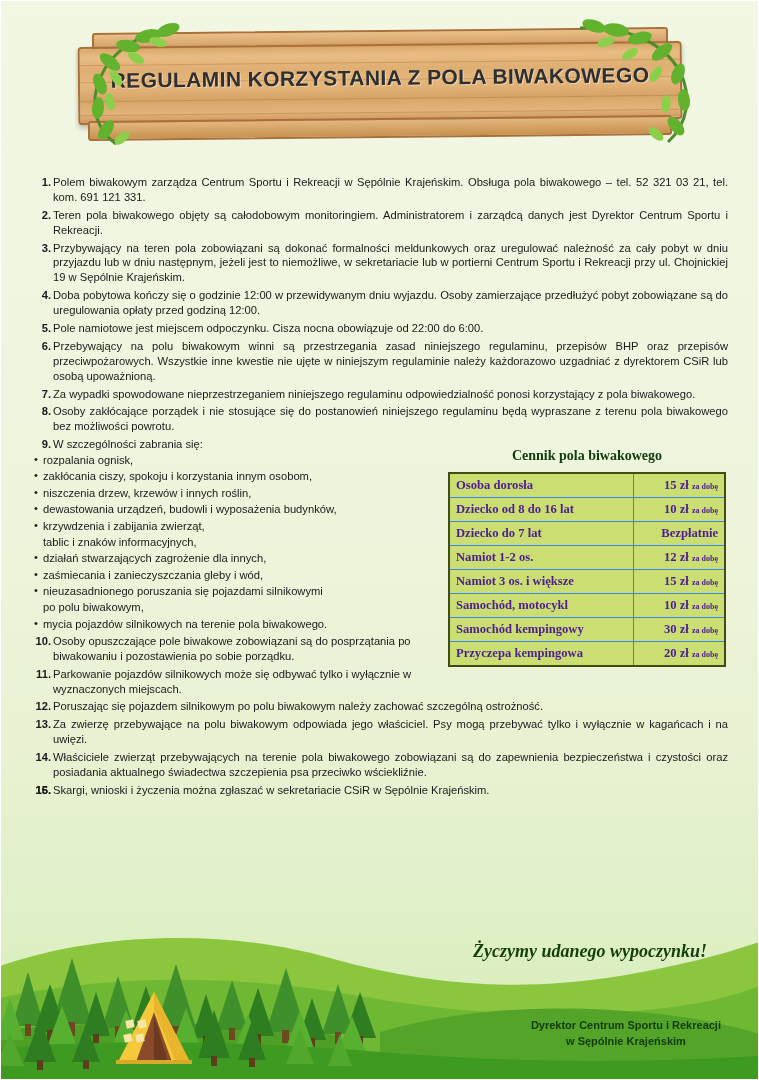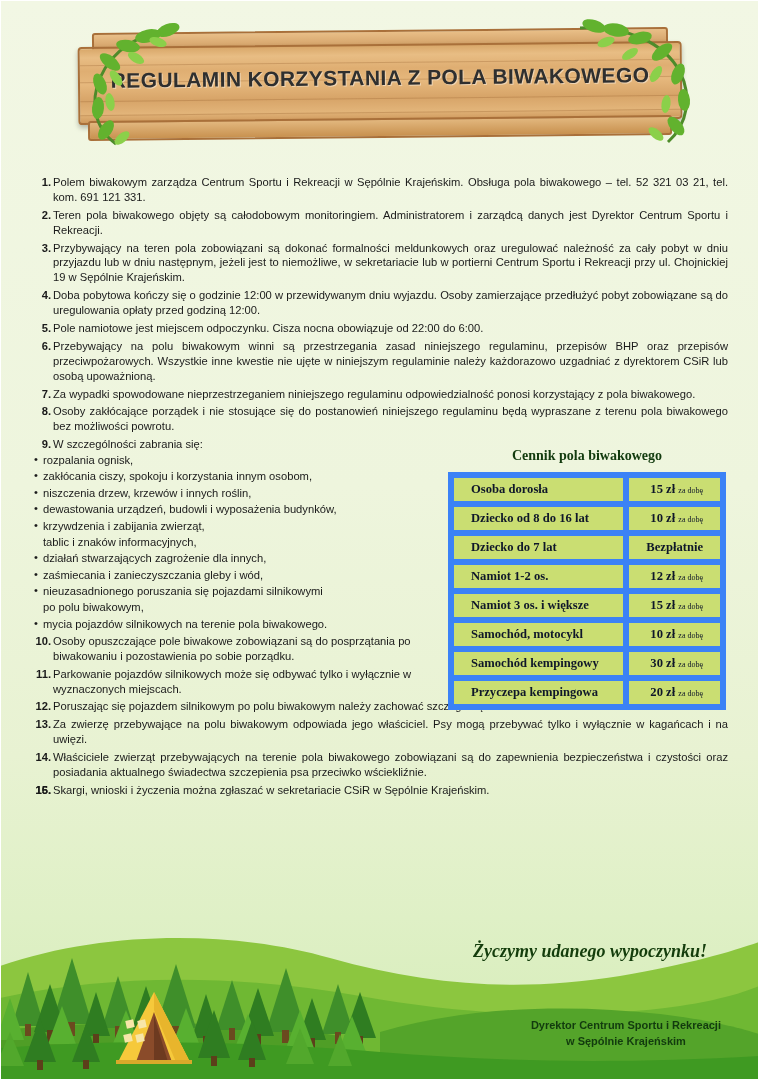--- a/index.html
+++ b/index.html
@@ -178,35 +178,35 @@
     font-family: "Liberation Serif", serif;
   }
   table.price {
     width: 278px;
     border-collapse: collapse;
     border: 2px solid #3f4d14;
     background: #c9d96a;
     font-family: "Liberation Serif", serif;
   }
   table.price td {
-    border: 6px solid #3b82f6;
-    padding: 4px 17px;
+    border: 1px solid #3b82f6;
+    padding: 4px 6px;
     font-size: 12.6px;
     font-weight: bold;
-    color: #0f172a;
+    color: #4c1d95;
     background: #cade72;
   }
   table.price td.val {
     text-align: right;
     white-space: nowrap;
     width: 92px;
   }
   table.price td.val .unit {
     font-size: 8px;
-    font-weight: normal;
+    font-weight: bold;
   }
   .price-note {
     border: 2px solid #3f4d14;
     border-top: none;
     background: #cade72;
     padding: 4px 6px 5px;
     text-align: center;
     font-size: 7.6px;
     font-weight: bold;
     color: #111;

